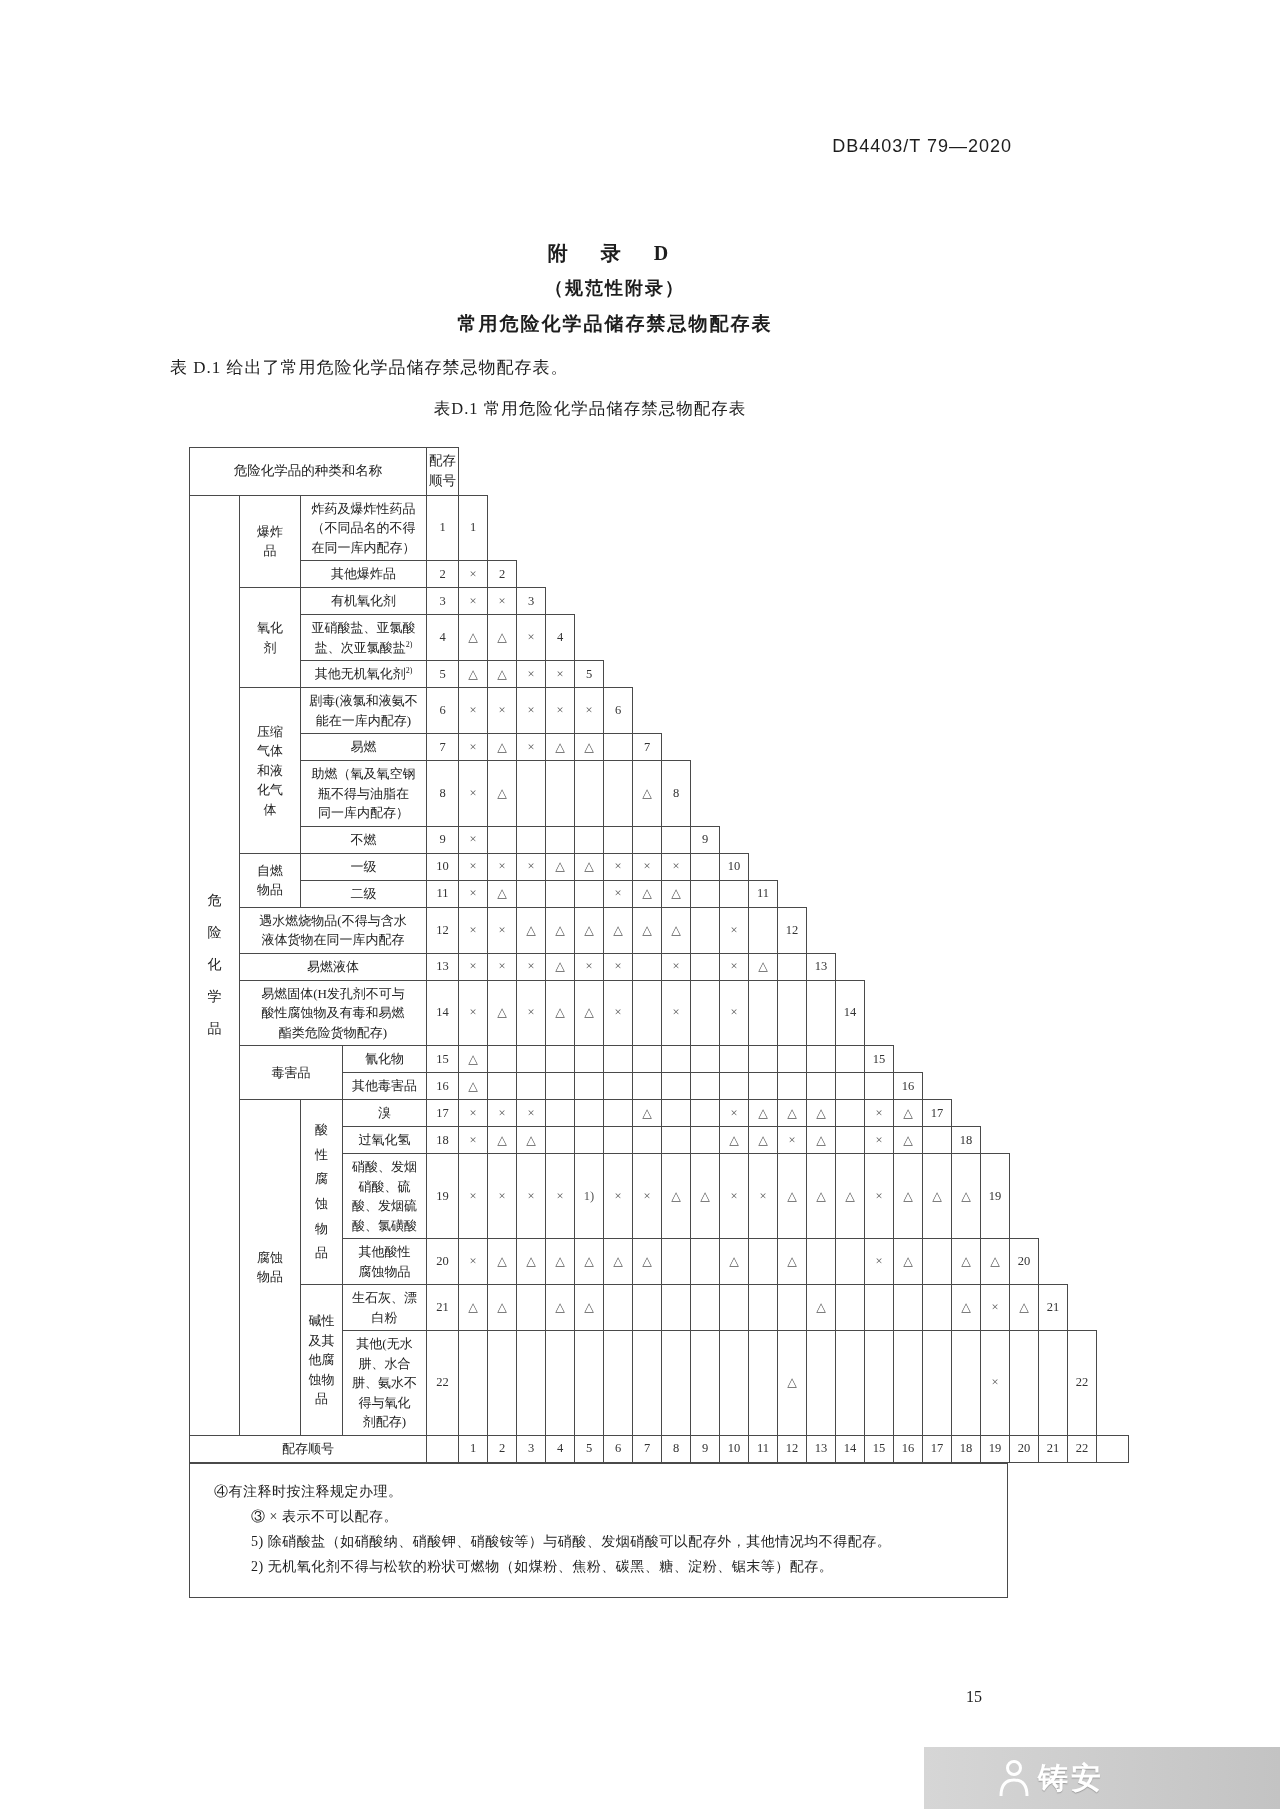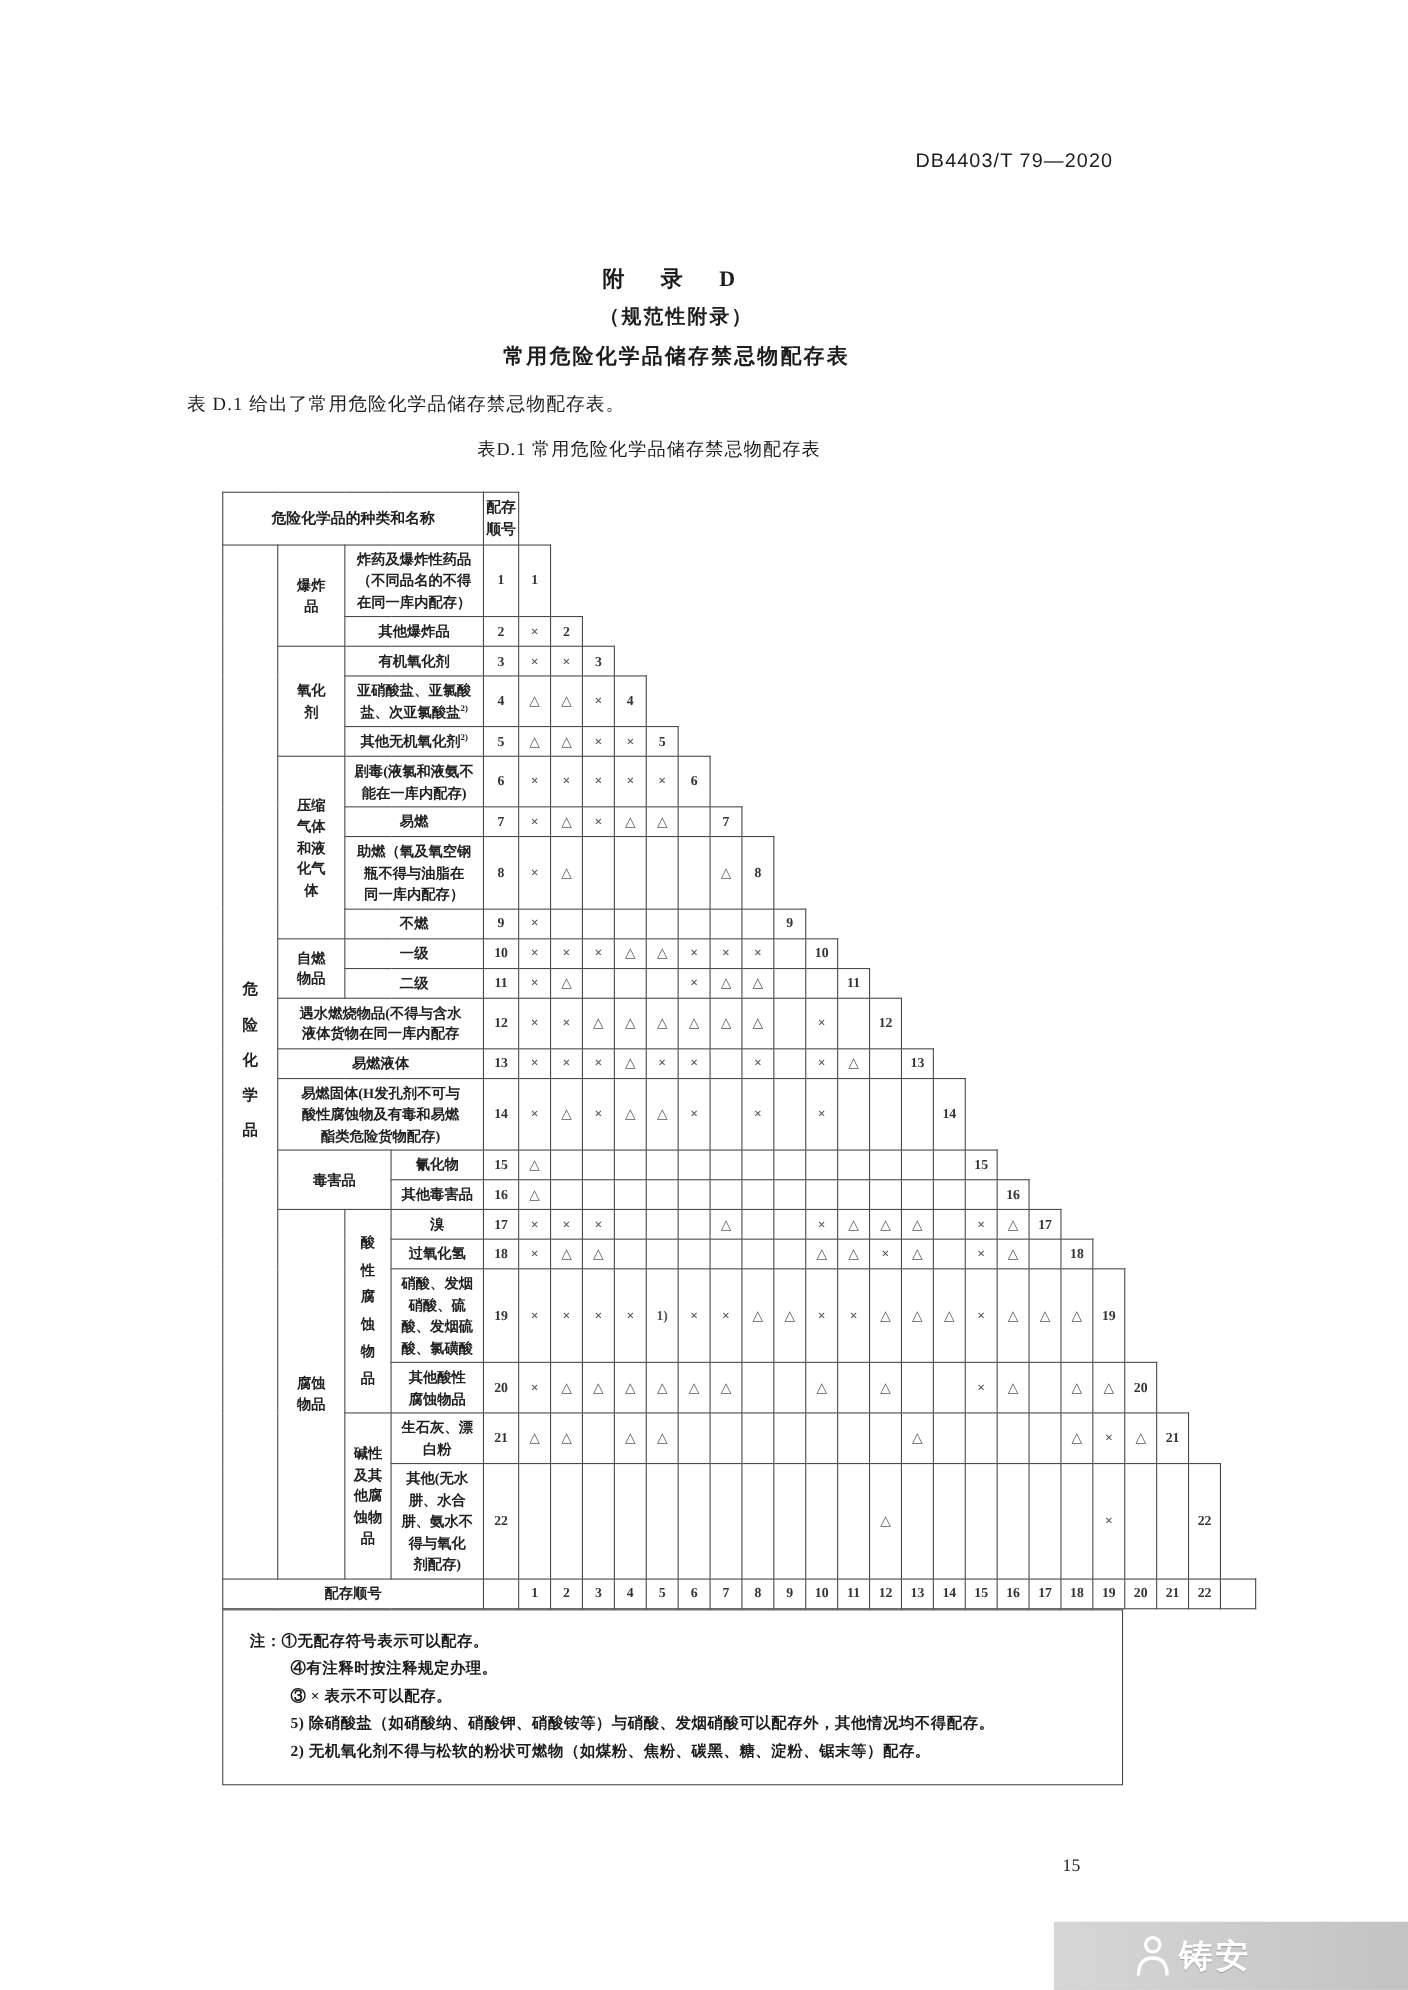--- a/index.html
+++ b/index.html
@@ -16,41 +16,41 @@
 
   .titles { position:absolute; top:240px; left:30px; width:1170px; text-align:center; }
   .titles .t1 { font-size:20px; font-weight:bold; letter-spacing:14px; }
   .titles .t2 { font-size:18px; font-weight:bold; margin-top:9px; letter-spacing:2px; }
   .titles .t3 { font-size:19px; font-weight:bold; margin-top:11px; letter-spacing:2px; }
 
   .intro { position:absolute; top:356px; left:170px; font-size:17px; letter-spacing:1px; }
   .caption { position:absolute; top:398px; left:30px; width:1120px; text-align:center;
     font-size:16.5px; font-weight:normal; letter-spacing:1px; }
 
-  .tblwrap { position:absolute; top:447px; left:202px;font-weight:bold; }
+  .tblwrap { position:absolute; top:447px; left:189px; }
   table { border-collapse:collapse; table-layout:fixed; }
   td { border:1px solid #4a4a4a; text-align:center; vertical-align:middle;
        font-size:13px; line-height:1.5; padding:2px 1px; color:#222; }
   td.lbl  { white-space:pre-line; font-size:13px; padding:3px 2px; }
   td.side { font-size:14px; line-height:2.3; }
   td.vert { line-height:1.9; }
   td.head { font-size:13.5px; }
   td.num, td.sym, td.diag { height:27px; font-size:12.5px; color:#333; }
   td.sym  { color:#555; }
   td.void { border:none; }
   sup { font-size:8px; }
 
   .notes { width:819px; border:1px solid #4a4a4a; margin-top:0;
            padding:12px 10px 14px 24px; font-size:14px; }
   .notes div { margin:7px 0; letter-spacing:0.5px; }
   .notes div + div { padding-left:37px; }
 
   .pageno { position:absolute; top:1688px; left:966px; font-size:16px; }
 
-  .wm { position:absolute; right:0; bottom:0; width:322px; height:62px;
+  .wm { position:absolute; right:0; bottom:0; width:356px; height:62px;
         background:linear-gradient(90deg,#d6d6d6,#c3c3c3); display:flex; align-items:center; }
   .wm .logo { margin-left:72px; display:flex; align-items:center; gap:6px; }
   .wm .txt { font-size:30px; font-weight:bold; color:#ffffff; letter-spacing:3px;
              text-shadow:0 1px 1px #9a9a9a; }
 </style>
 </head>
 <body>
 
 <div id="page">
 
@@ -792,21 +792,20 @@
             <td class="num">18</td>
             <td class="num">19</td>
             <td class="num">20</td>
             <td class="num">21</td>
             <td class="num">22</td>
             <td class="num"></td>
           </tr>
         </tbody>
     </table>
     <div class="notes">
-        <div>注：①无配存符号表示可以配存。</div>
         <div>④有注释时按注释规定办理。</div>
         <div>③ × 表示不可以配存。</div>
         <div>5) 除硝酸盐（如硝酸纳、硝酸钾、硝酸铵等）与硝酸、发烟硝酸可以配存外，其他情况均不得配存。</div>
         <div>2) 无机氧化剂不得与松软的粉状可燃物（如煤粉、焦粉、碳黑、糖、淀粉、锯末等）配存。</div>
       </div>
   </div>
 
   <div class="pageno">15</div>
 
   <div class="wm">

